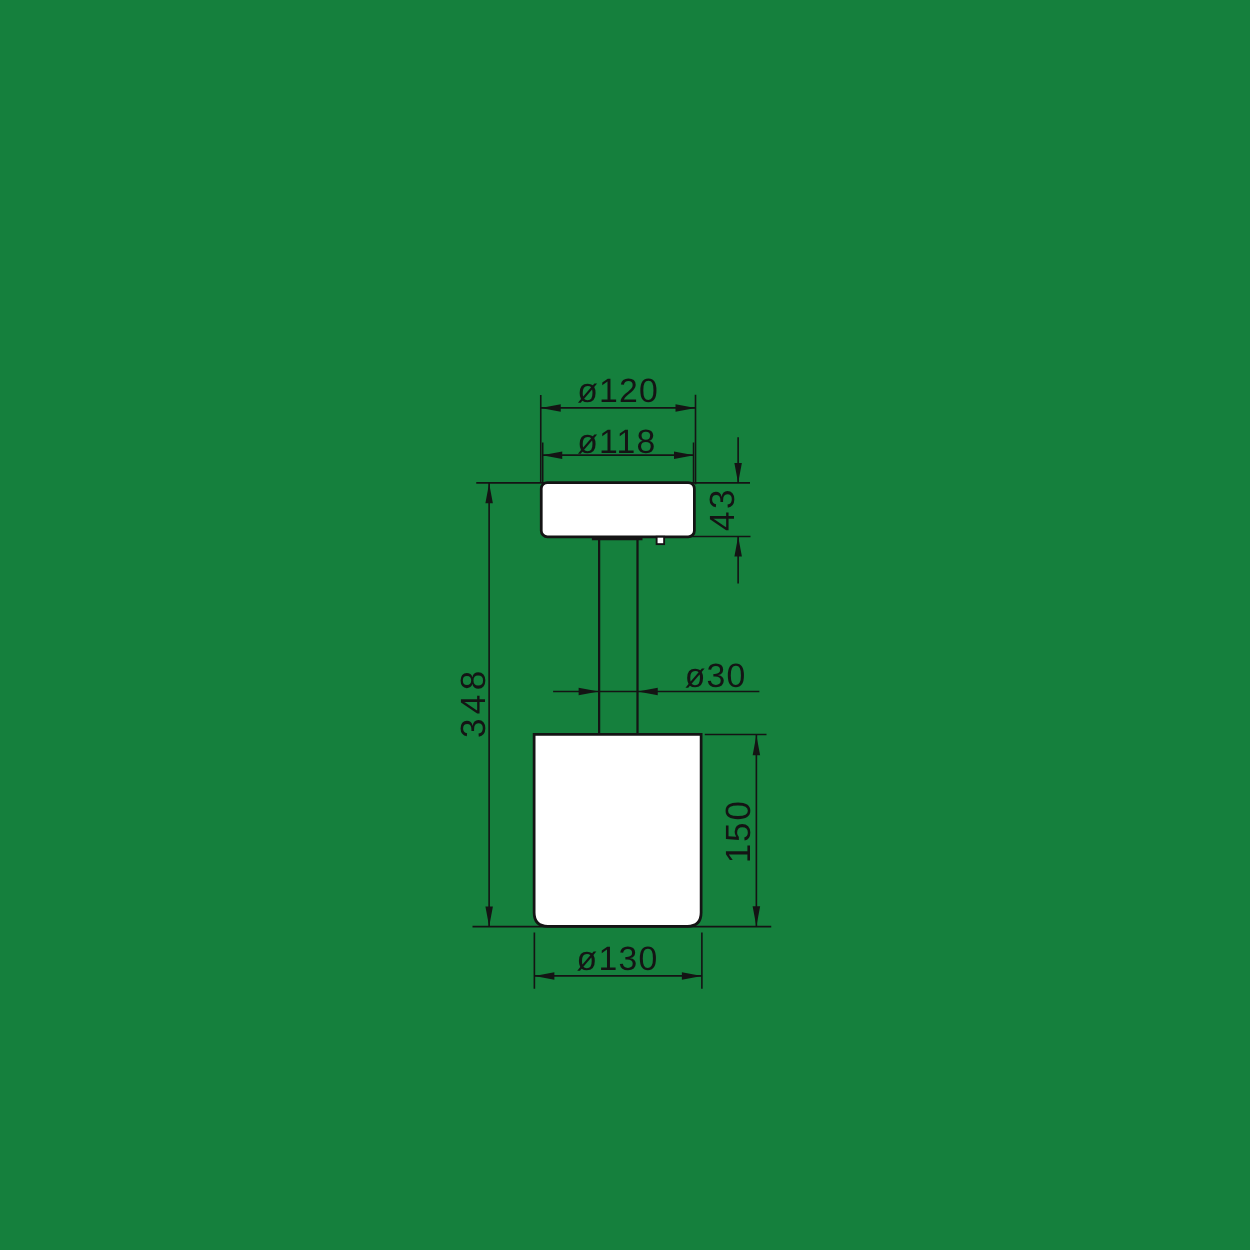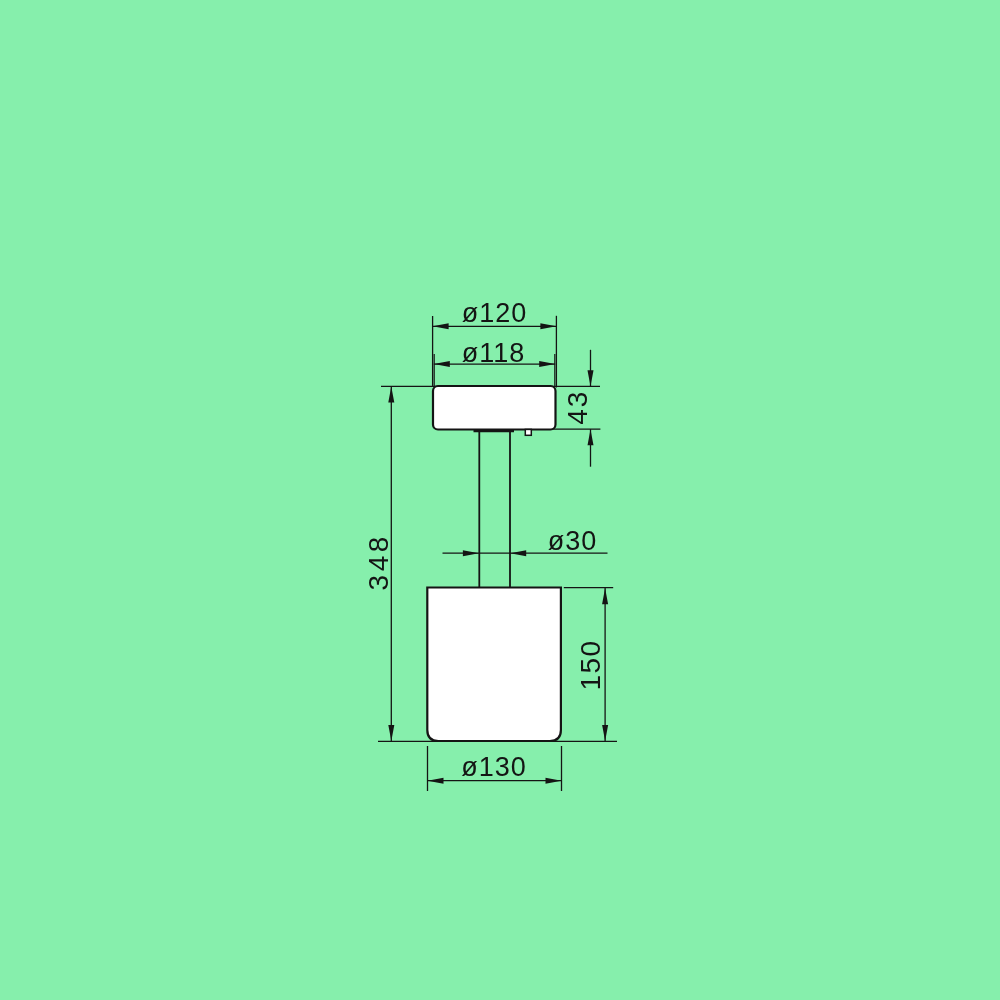--- a/index.html
+++ b/index.html
@@ -1,16 +1,16 @@
 <!DOCTYPE html>
 <html><head>
 <meta charset="utf-8">
 <style>
   html,body{margin:0;padding:0;background:#ffffff;}
-  .page{position:relative;width:1000px;height:1000px;background:#86efac;overflow:hidden;}
+  .page{position:relative;width:1000px;height:1000px;background:#15803d;overflow:hidden;}
   svg{position:absolute;left:0;top:0;}
   text{font-family:"Liberation Sans", sans-serif;fill:#141414;}
 </style>
 </head>
 <body>
 
 <div class="page">
 <svg width="1000" height="1000" viewBox="0 0 1000 1000">
   <g stroke="#141414" fill="none" stroke-linecap="butt">
 

